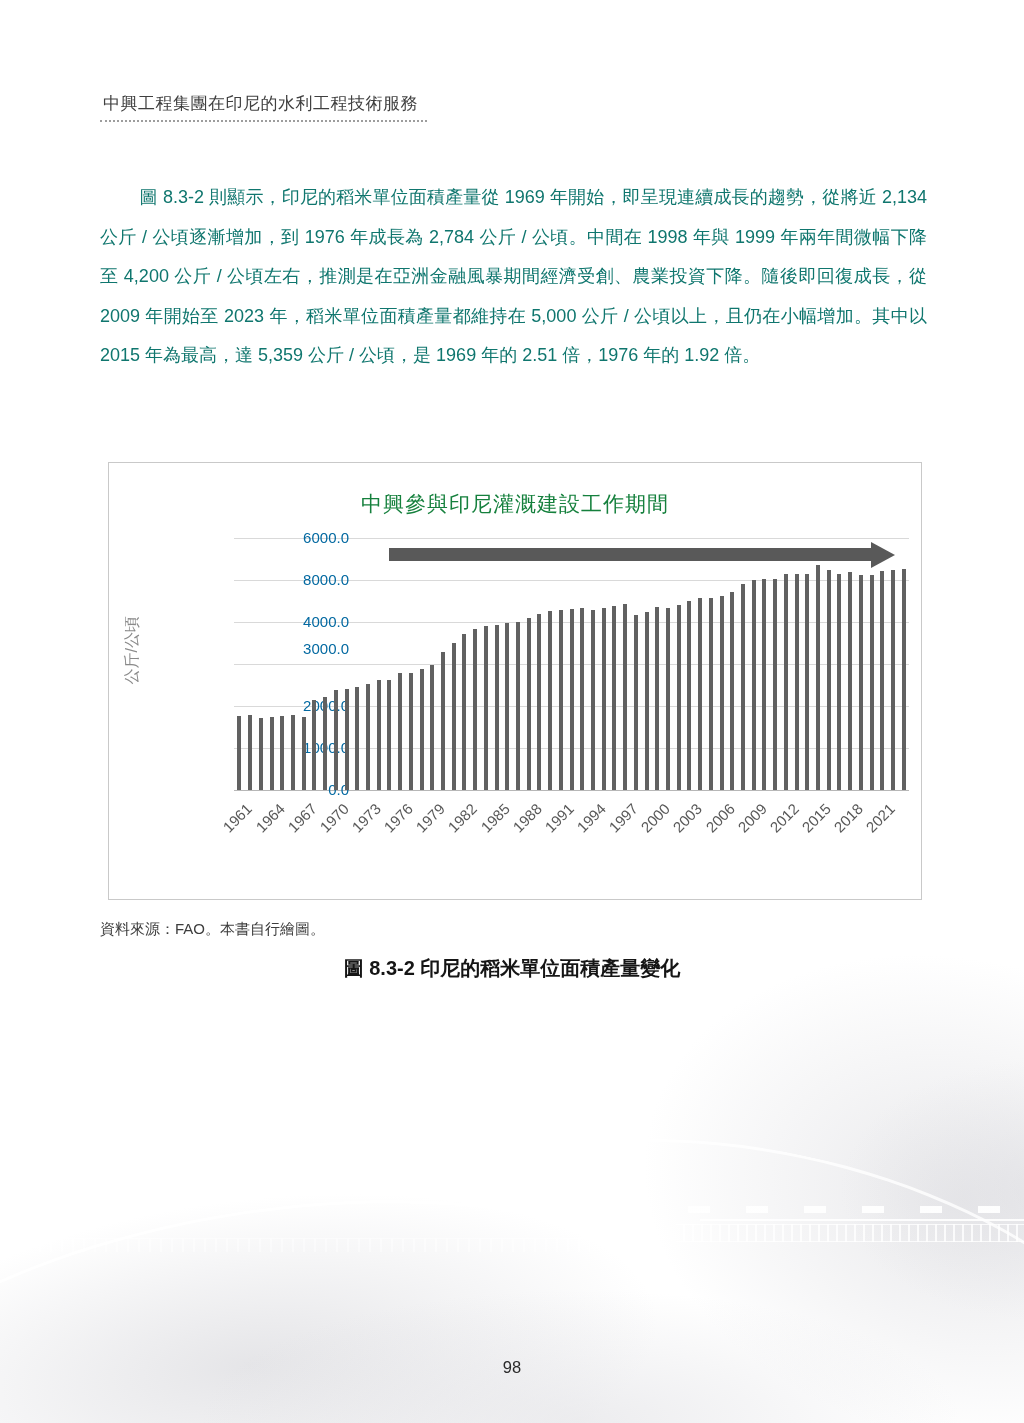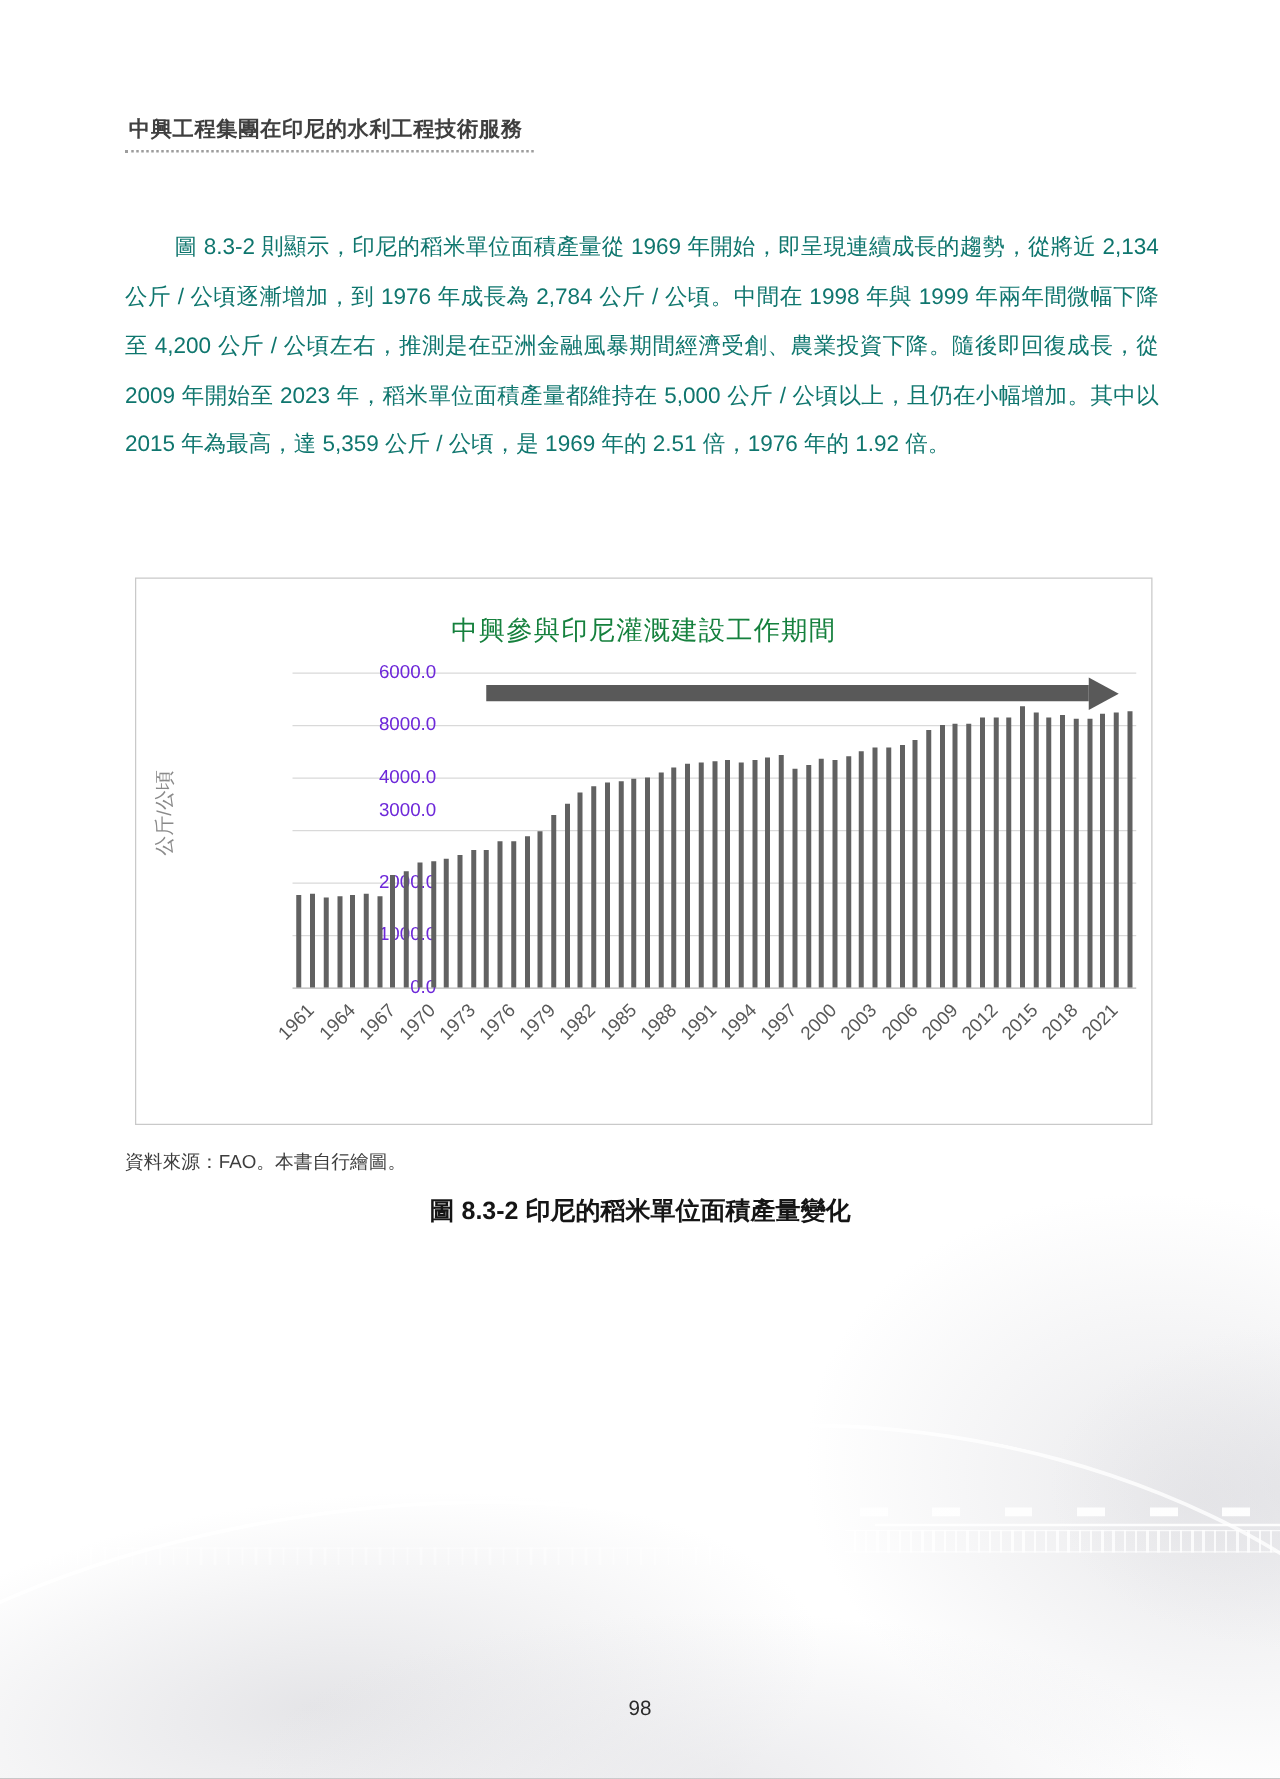--- a/index.html
+++ b/index.html
@@ -35,36 +35,36 @@
          background:repeating-linear-gradient(90deg,rgba(255,255,255,.95) 0 22px,rgba(255,255,255,0) 22px 58px);}
   .wm-line1{position:absolute;left:700px;top:1219px;width:324px;height:2px;background:rgba(255,255,255,.9);}
   .wm-grid1{position:absolute;left:676px;top:1224px;width:348px;height:18px;
          border-top:1px solid rgba(255,255,255,.8);border-bottom:1px solid rgba(255,255,255,.8);
          background:repeating-linear-gradient(90deg,rgba(255,255,255,0) 0 7px,rgba(255,255,255,.8) 7px 9px);}
   .wm-grid2{position:absolute;left:30px;top:1238px;width:560px;height:14px;opacity:.55;
          border-top:1px solid rgba(255,255,255,.8);
          background:repeating-linear-gradient(90deg,rgba(255,255,255,0) 0 9px,rgba(255,255,255,.75) 9px 11px);}
   .content{position:absolute;inset:0;z-index:1;}
   
-  .header{position:absolute;left:103px;top:92px;font-size:17px;color:#3f3f3f;letter-spacing:.5px;font-weight:bold;}
+  .header{position:absolute;left:103px;top:92px;font-size:17px;color:#3f3f3f;letter-spacing:.5px;}
   .header-rule{position:absolute;left:100px;top:120px;width:327px;border-bottom:2px dotted #9d9d9d;}
   
   .para{position:absolute;left:100px;width:827px;font-size:18px;line-height:39.5px;
         text-align:justify;text-indent:2.2em;color:#0f766e;}
   .para1{top:178px;}
   .para2{top:1032px;}
   
   .chartbox{position:absolute;left:108px;top:462px;width:814px;height:438px;
             border:1px solid #c9c9c9;background:#ffffff;}
   .chart-title{position:absolute;left:0;top:27px;width:100%;text-align:center;
             font-size:21px;color:#15803d;letter-spacing:1px;}
   .plot{position:absolute;left:125px;top:75px;width:675px;height:252px;}
   .gridline{position:absolute;left:0;width:100%;height:1px;background:#d9d9d9;}
   .gridline.zero{background:#b7b7b7;}
-  .ylab{position:absolute;right:560px;width:120px;text-align:right;font-size:15px;color:#6d28d9;}
+  .ylab{position:absolute;right:560px;width:120px;text-align:right;font-size:15px;color:#0369a1;}
   .yaxis-title{position:absolute;left:8px;top:196px;width:30px;font-size:16px;color:#8a8a8a;
             transform:rotate(-90deg);transform-origin:center center;white-space:nowrap;text-align:center;}
   .bar{position:absolute;bottom:0;width:4px;background:#616161;}
   .xlab{position:absolute;font-size:15px;color:#595959;white-space:nowrap;
             transform:translateX(-100%) rotate(-45deg);transform-origin:100% 0;}
   .xaxis-title{position:absolute;left:125px;top:385px;width:675px;text-align:center;
             font-size:17px;color:#8a8a8a;letter-spacing:2px;}
   .period-arrow-body{position:absolute;height:13px;background:#595959;}
   .period-arrow-head{position:absolute;width:0;height:0;
             border-top:13px solid transparent;border-bottom:13px solid transparent;border-left:24px solid #595959;}

